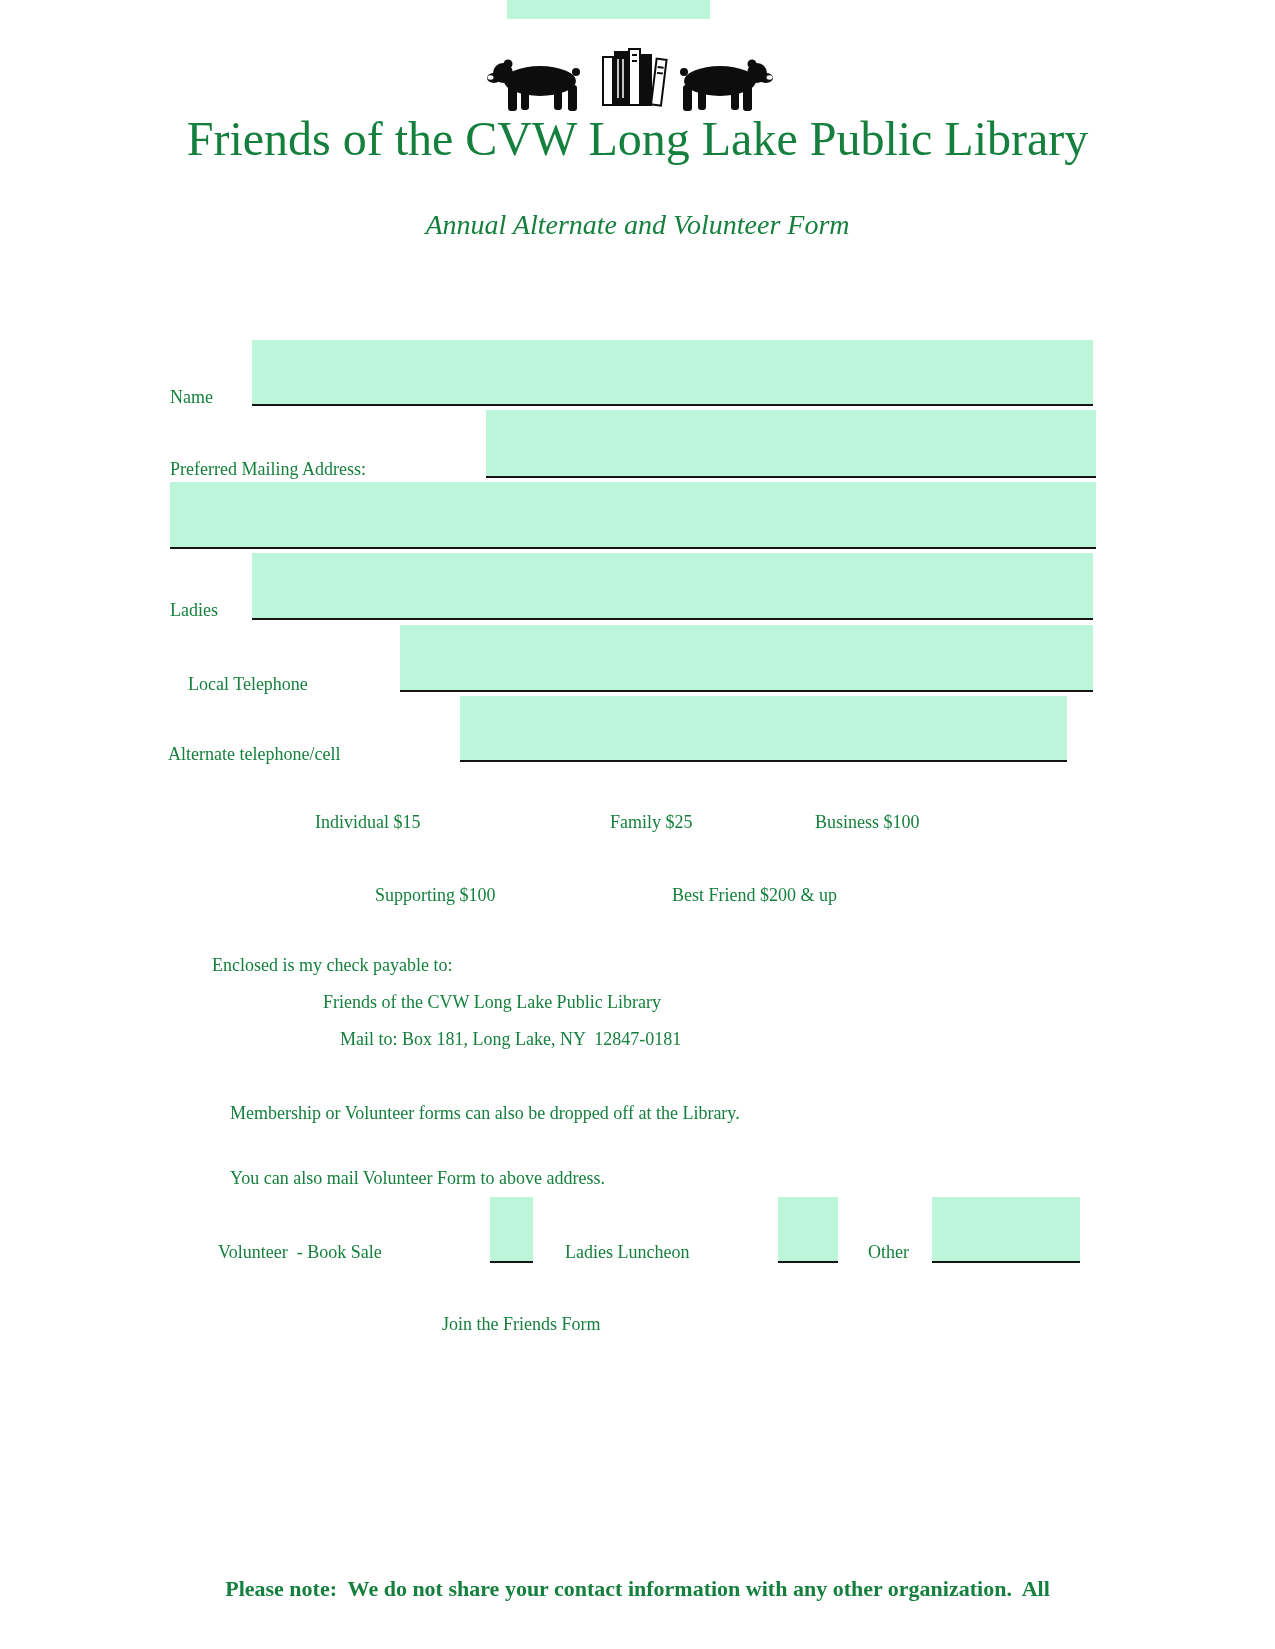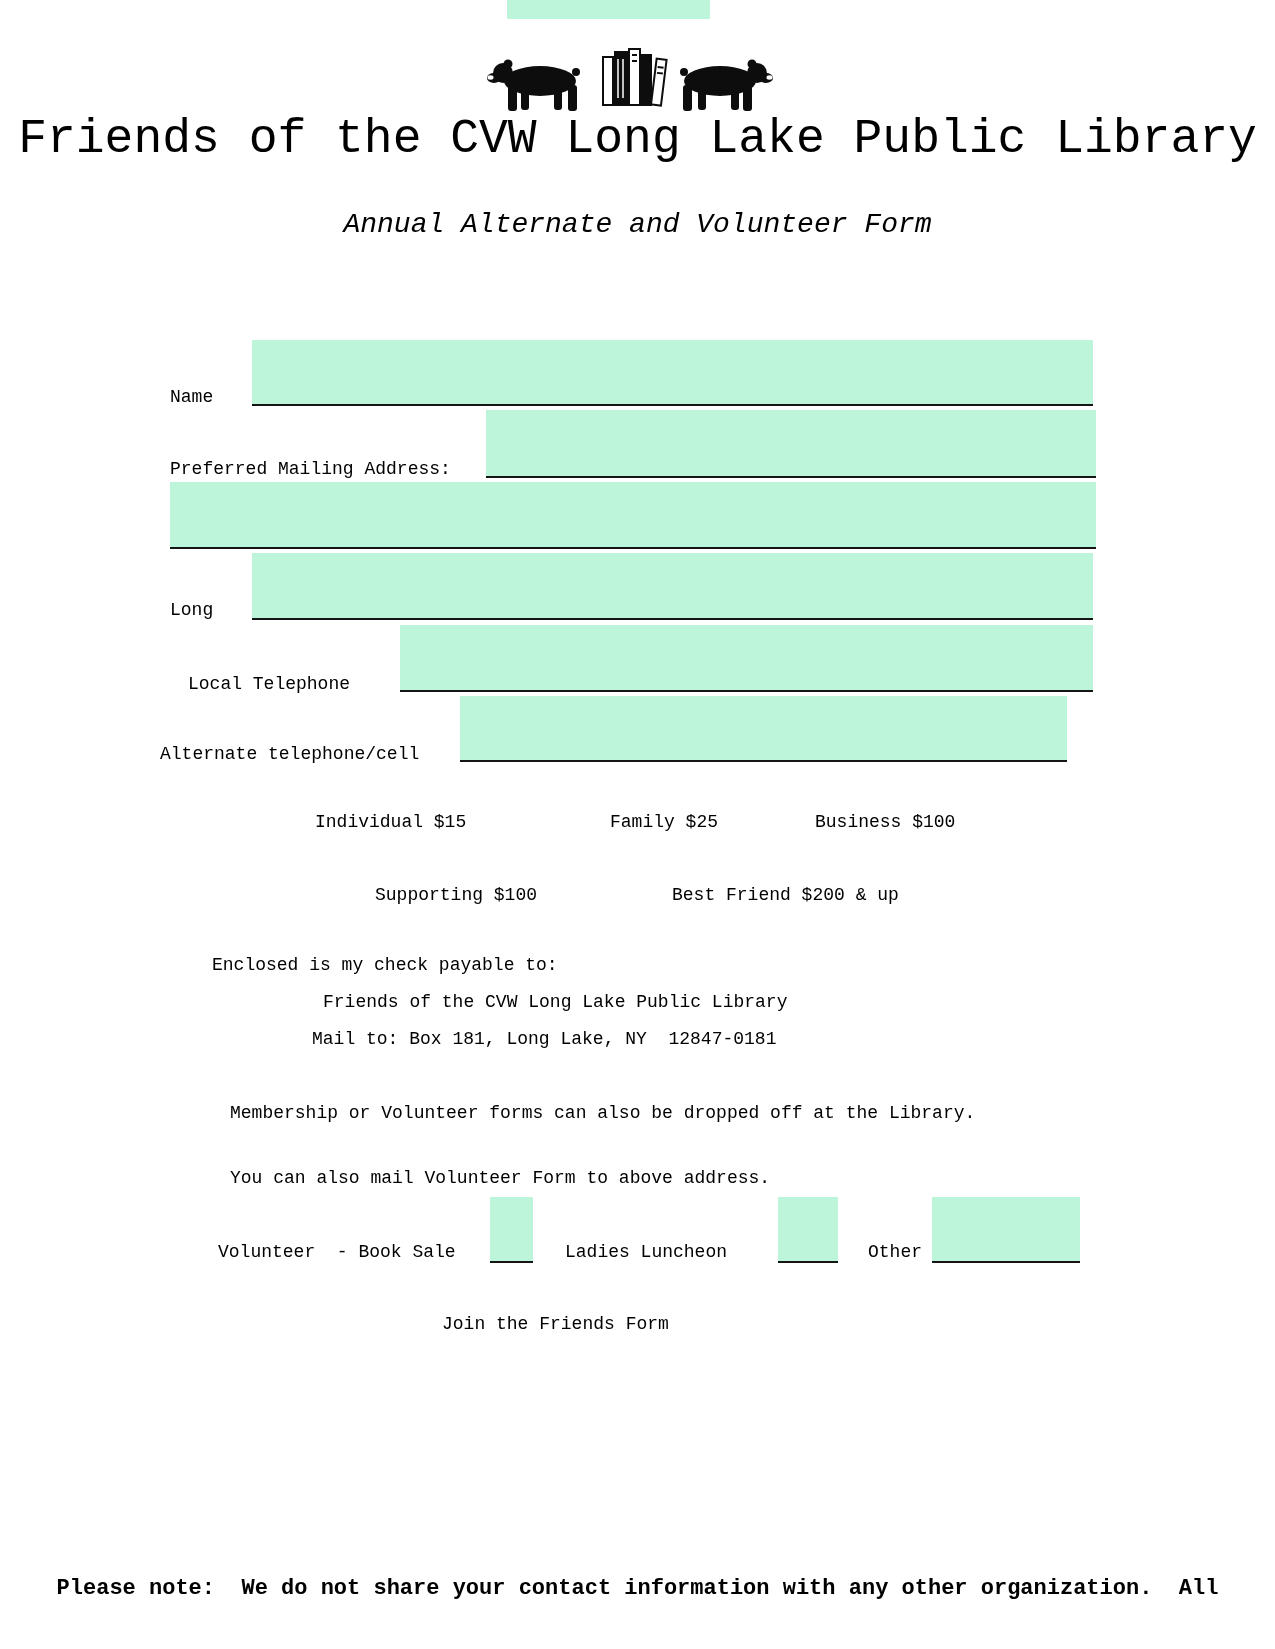--- a/index.html
+++ b/index.html
@@ -24,21 +24,21 @@
   }
   .logo { position:absolute; left:484px; top:43px; width:292px; height:70px; }
   .footer {
     position:absolute; left:0; top:1516px; width:100%;
     text-align:center; font-weight:bold; font-size:22px; line-height:29px; white-space:pre;
   }
 </style>
 </head>
 <body>
 
-<div class="page" style="background: rgb(255, 255, 255); color: #000000; font-family: Liberation Mono, monospace;">
+<div class="page" style="background: rgb(255, 255, 255); color: #15803d;">
 
   <div class="field noline" style="left: 507px; top: 0px; width: 203px; height: 19px; background: rgb(188, 245, 217);"></div>
 
   <svg class="logo" viewBox="0 0 292 70">
     <g id="bear-left" fill="#0d0d0d">
       <g transform="translate(4,12)">
         <ellipse cx="52" cy="26" rx="36" ry="15"></ellipse>
         <circle cx="15" cy="18" r="10"></circle>
         <ellipse cx="6" cy="23" rx="7" ry="5"></ellipse>
         <circle cx="20" cy="9" r="4.5"></circle>
@@ -72,39 +72,39 @@
   <div class="subtitle">Annual Alternate and Volunteer Form</div>
 
   <div class="t" style="left:170px; top:382px;">Name</div>
   <div class="field" style="left: 252px; top: 340px; width: 841px; height: 66px; background: rgb(188, 245, 217);"></div>
 
   <div class="t" style="left:170px; top:454px;">Preferred Mailing Address:</div>
   <div class="field" style="left: 486px; top: 410px; width: 610px; height: 68px; background: rgb(188, 245, 217);"></div>
 
   <div class="field" style="left: 170px; top: 482px; width: 926px; height: 67px; background: rgb(188, 245, 217);"></div>
 
-  <div class="t" style="left:170px; top:595px;">Long</div>
+  <div class="t" style="left:170px; top:595px;">Ladies</div>
   <div class="field" style="left: 252px; top: 553px; width: 841px; height: 67px; background: rgb(188, 245, 217);"></div>
 
   <div class="t" style="left:188px; top:669px;">Local Telephone</div>
   <div class="field" style="left: 400px; top: 625px; width: 693px; height: 67px; background: rgb(188, 245, 217);"></div>
 
-  <div class="t" style="left:160px; top:739px;">Alternate telephone/cell</div>
+  <div class="t" style="left:168px; top:739px;">Alternate telephone/cell</div>
   <div class="field" style="left: 460px; top: 696px; width: 607px; height: 66px; background: rgb(188, 245, 217);"></div>
 
   <div class="t" style="left:315px; top:807px;">Individual $15</div>
   <div class="t" style="left:610px; top:807px;">Family $25</div>
   <div class="t" style="left:815px; top:807px;">Business $100</div>
 
   <div class="t" style="left:375px; top:880px;">Supporting $100</div>
   <div class="t" style="left:672px; top:880px;">Best Friend $200 &amp; up</div>
 
   <div class="t" style="left:212px; top:950px;">Enclosed is my check payable to:</div>
   <div class="t" style="left:323px; top:987px;">Friends of the CVW Long Lake Public Library</div>
-  <div class="t" style="left:312px; top:1024px;">Mail to: Box 181, Long Lake, NY  12847-0181</div>
+  <div class="t" style="left:340px; top:1024px;">Mail to: Box 181, Long Lake, NY  12847-0181</div>
 
   <div class="t" style="left:230px; top:1163px;">You can also mail Volunteer Form to above address.</div>
   <div class="t" style="left:230px; top:1098px;">Membership or Volunteer forms can also be dropped off at the Library.</div>
 
   <div class="t" style="left:218px; top:1237px;">Volunteer  - Book Sale</div>
   <div class="field" style="left: 490px; top: 1197px; width: 43px; height: 66px; background: rgb(188, 245, 217);"></div>
   <div class="t" style="left:565px; top:1237px;">Ladies Luncheon</div>
   <div class="field" style="left: 778px; top: 1197px; width: 60px; height: 66px; background: rgb(188, 245, 217);"></div>
   <div class="t" style="left:868px; top:1237px;">Other</div>
   <div class="field" style="left: 932px; top: 1197px; width: 148px; height: 66px; background: rgb(188, 245, 217);"></div>

